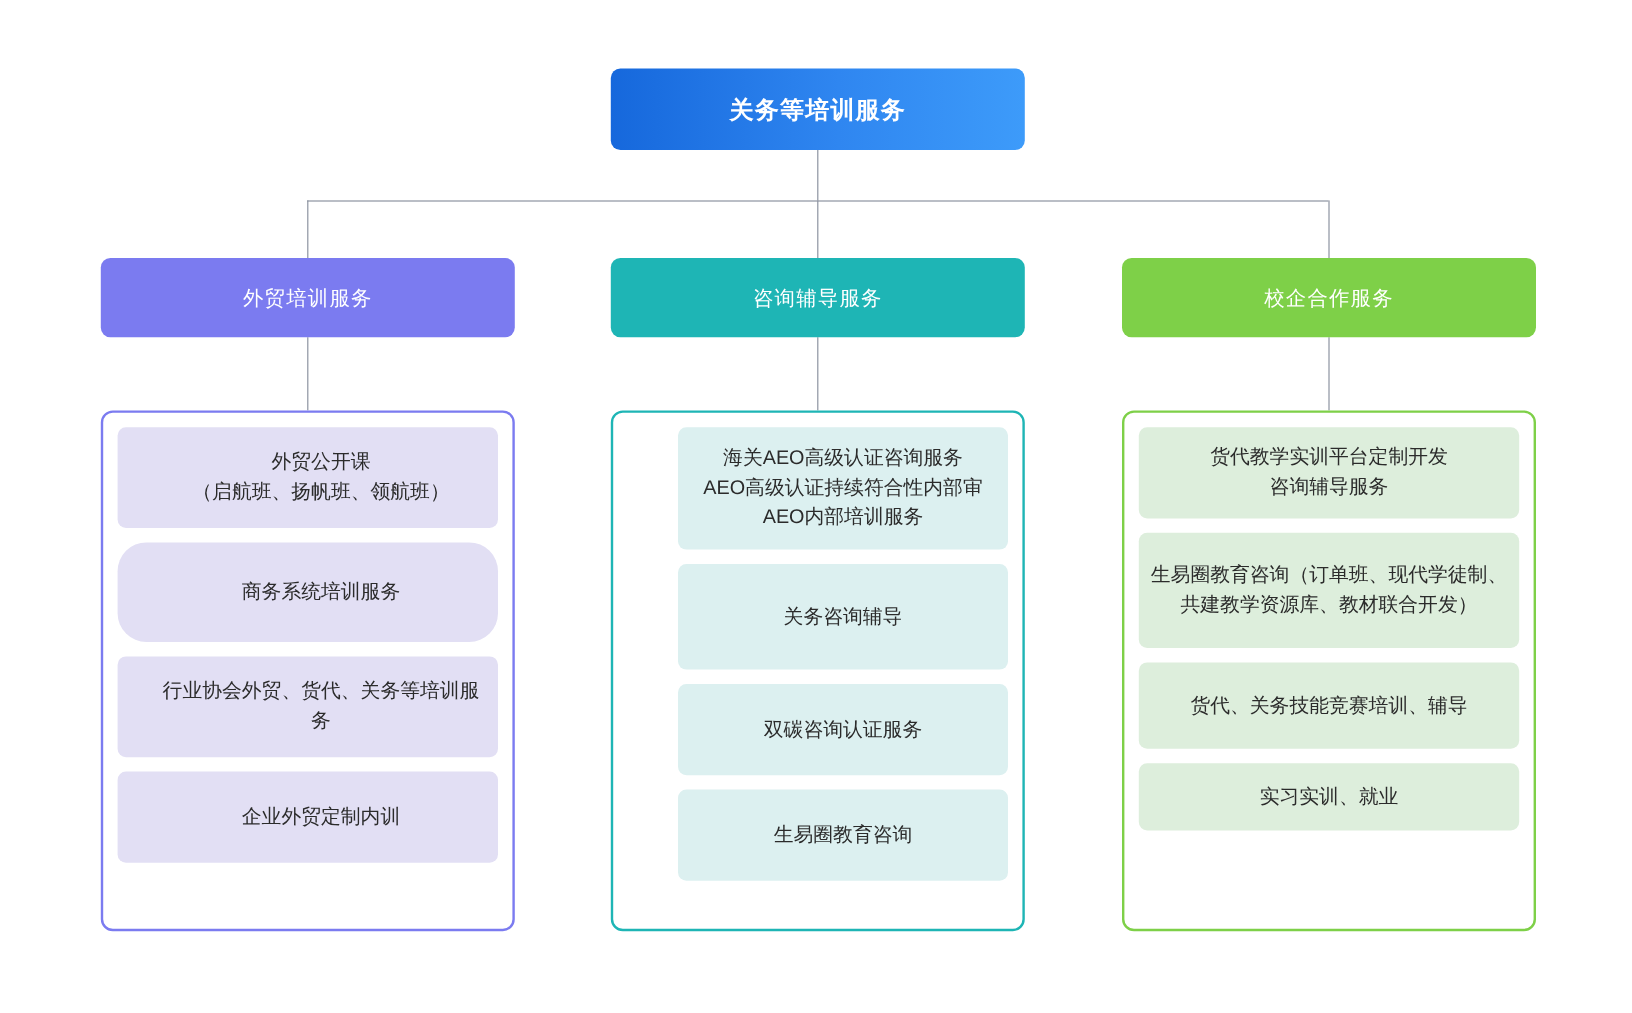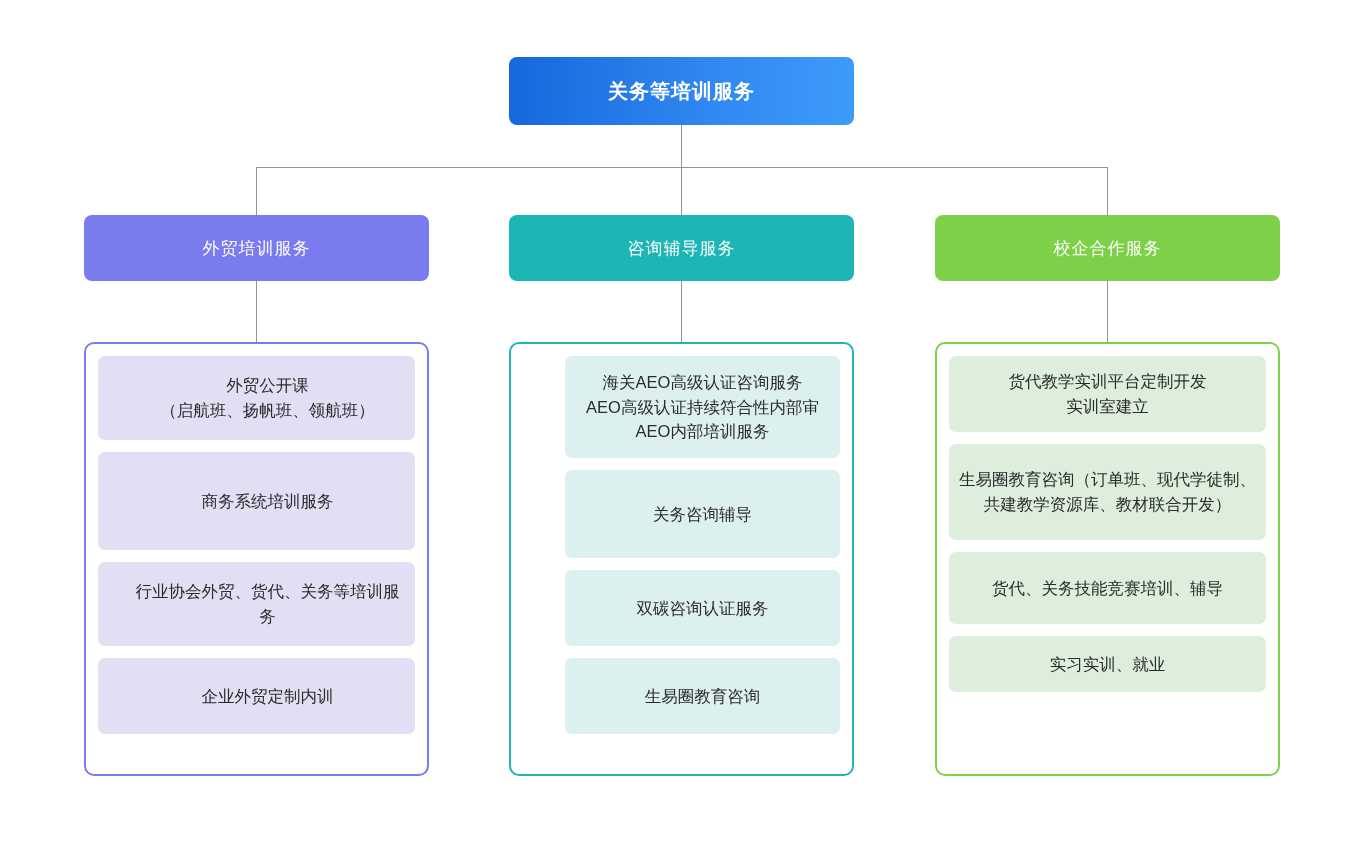--- a/index.html
+++ b/index.html
@@ -126,21 +126,21 @@
     margin-bottom: 12px;
   }
   .leaf:last-child { margin-bottom: 0; }
 
   .col-1 .leaf { background: #e2dff4; padding-left: 32px; }
   .col-2 .leaf { background: #dcf0f0; margin-left: 42px; }
   .col-3 .leaf { background: #ddeedc; }
 
   
   .col-1 .leaf-0 { height: 84px; }
-  .col-1 .leaf-1 { height: 98px; }
+  .col-1 .leaf-1 { height: 83px; border-radius: 24px; }
   .col-1 .leaf-2 { height: 84px; }
   .col-1 .leaf-3 { height: 76px; }
 
   .col-2 .leaf-0 { height: 102px; }
   .col-2 .leaf-1 { height: 88px; }
   .col-2 .leaf-2 { height: 76px; }
   .col-2 .leaf-3 { height: 76px; }
 
   .col-3 .leaf-0 { height: 76px; }
   .col-3 .leaf-1 { height: 96px; }
@@ -210,21 +210,21 @@
     </div>
   </div>
 
   <div class="column col-3">
     <div class="branch-header">
       <span class="branch-title">校企合作服务</span>
     </div>
     <div class="panel">
       <div class="leaf leaf-0">
         <span class="leaf-text">货代教学实训平台定制开发
-实训室建立</span>
+咨询辅导服务</span>
       </div>
       <div class="leaf leaf-1">
         <span class="leaf-text">生易圈教育咨询（订单班、现代学徒制、共建教学资源库、教材联合开发）</span>
       </div>
       <div class="leaf leaf-2">
         <span class="leaf-text">货代、关务技能竞赛培训、辅导</span>
       </div>
       <div class="leaf leaf-3">
         <span class="leaf-text">实习实训、就业</span>
       </div>

